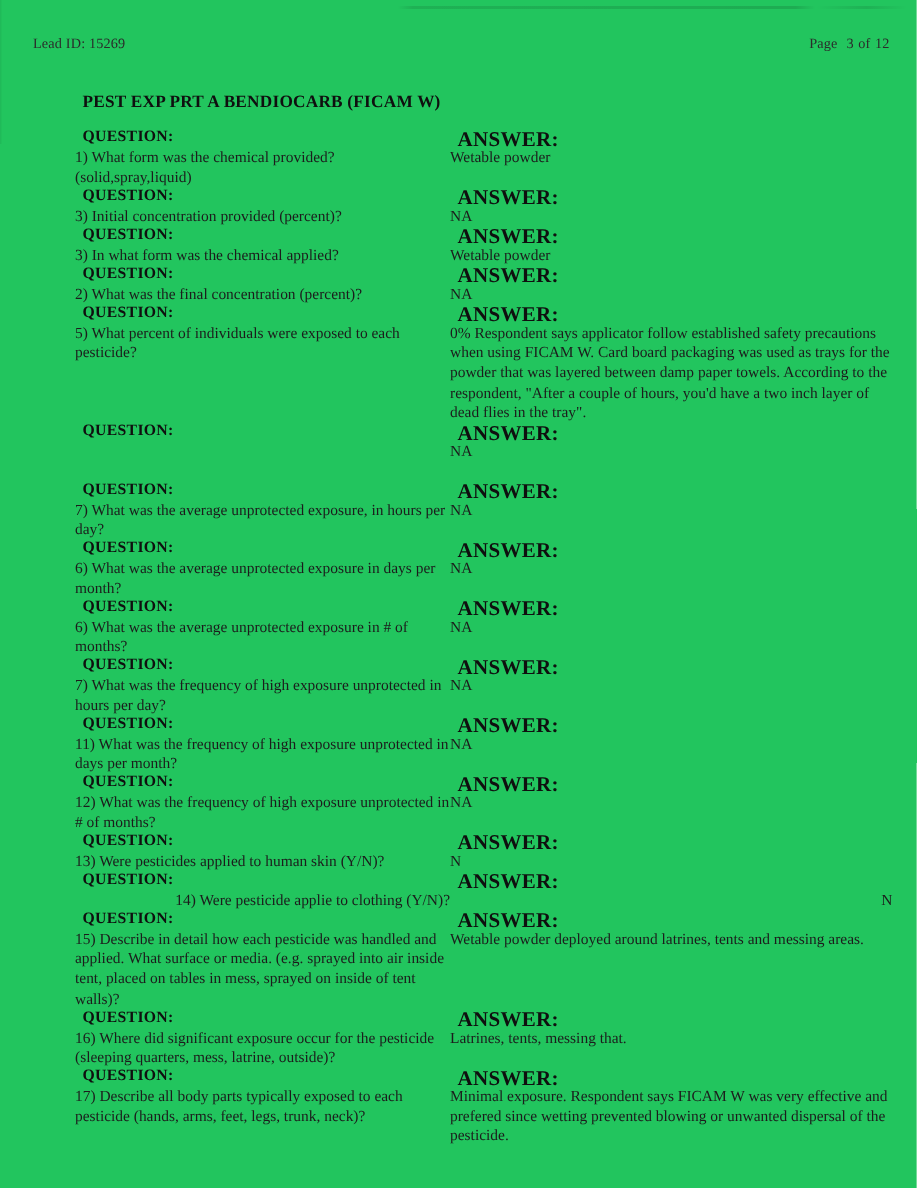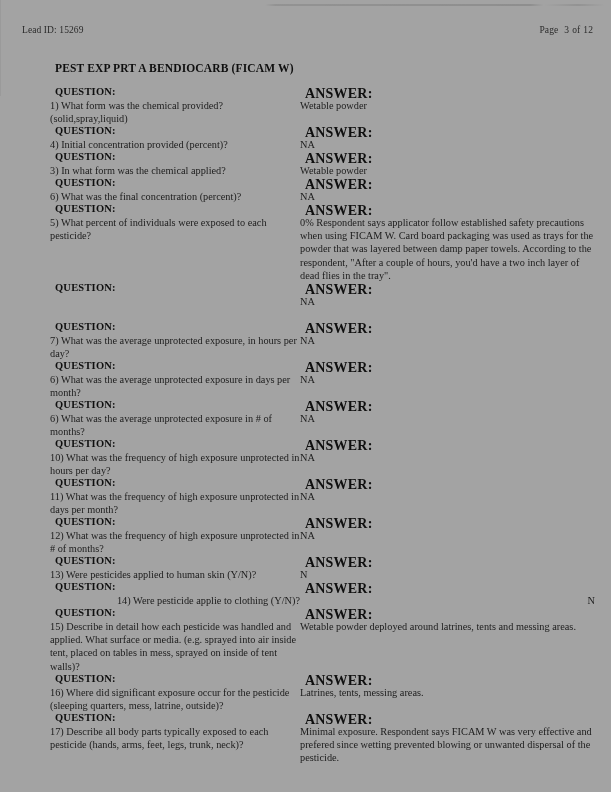--- a/index.html
+++ b/index.html
@@ -12,21 +12,21 @@
     height: 792px;
     position: relative;
     overflow: hidden;
     font-family: "Liberation Serif", "DejaVu Serif", serif;
     color: #1a1a1a;
   }
 
   .page {
     position: absolute;
     inset: 0;
-    background: #a3a3a3;
+    background: #22c55e;
     text-decoration: underline;
   }
 
   
   .scan-artifact {
     position: absolute;
     top: 4px;
     left: 265px;
     width: 340px;
     height: 2px;
@@ -170,41 +170,41 @@
           <div class="q-text">1) What form was the chemical provided?(solid,spray,liquid)</div>
           <div class="a-text">Wetable powder</div>
         </div>
       </div>
       <div class="qa-block">
         <div class="qa-head">
           <span class="q-label">QUESTION:</span>
           <span class="a-label">ANSWER:</span>
         </div>
         <div class="qa-cols" style="height: 13px;">
-          <div class="q-text">4) Initial concentration provided (percent)?</div>
+          <div class="q-text">3) Initial concentration provided (percent)?</div>
           <div class="a-text">NA</div>
         </div>
       </div>
       <div class="qa-block">
         <div class="qa-head">
           <span class="q-label">QUESTION:</span>
           <span class="a-label">ANSWER:</span>
         </div>
         <div class="qa-cols" style="height: 13px;">
           <div class="q-text">3) In what form was the chemical applied?</div>
           <div class="a-text">Wetable powder</div>
         </div>
       </div>
       <div class="qa-block">
         <div class="qa-head">
           <span class="q-label">QUESTION:</span>
           <span class="a-label">ANSWER:</span>
         </div>
         <div class="qa-cols" style="height: 13px;">
-          <div class="q-text">6) What was the final concentration (percent)?</div>
+          <div class="q-text">2) What was the final concentration (percent)?</div>
           <div class="a-text">NA</div>
         </div>
       </div>
       <div class="qa-block">
         <div class="qa-head">
           <span class="q-label">QUESTION:</span>
           <span class="a-label">ANSWER:</span>
         </div>
         <div class="qa-cols" style="height: 66px;">
           <div class="q-text">5) What percent of individuals were exposed to each pesticide?</div>
@@ -249,21 +249,21 @@
           <div class="q-text">6) What was the average unprotected exposure in # of months?</div>
           <div class="a-text">NA</div>
         </div>
       </div>
       <div class="qa-block">
         <div class="qa-head">
           <span class="q-label">QUESTION:</span>
           <span class="a-label">ANSWER:</span>
         </div>
         <div class="qa-cols" style="height: 26px;">
-          <div class="q-text">10) What was the frequency of high exposure unprotected in hours per day?</div>
+          <div class="q-text">7) What was the frequency of high exposure unprotected in hours per day?</div>
           <div class="a-text">NA</div>
         </div>
       </div>
       <div class="qa-block">
         <div class="qa-head">
           <span class="q-label">QUESTION:</span>
           <span class="a-label">ANSWER:</span>
         </div>
         <div class="qa-cols" style="height: 26px;">
           <div class="q-text">11) What was the frequency of high exposure unprotected in days per month?</div>
@@ -310,21 +310,21 @@
           <div class="a-text">Wetable powder deployed around latrines, tents and messing areas.</div>
         </div>
       </div>
       <div class="qa-block">
         <div class="qa-head">
           <span class="q-label">QUESTION:</span>
           <span class="a-label">ANSWER:</span>
         </div>
         <div class="qa-cols" style="height: 26px;">
           <div class="q-text">16) Where did significant exposure occur for the pesticide (sleeping quarters, mess, latrine, outside)?</div>
-          <div class="a-text">Latrines, tents, messing areas.</div>
+          <div class="a-text">Latrines, tents, messing that.</div>
         </div>
       </div>
       <div class="qa-block">
         <div class="qa-head">
           <span class="q-label">QUESTION:</span>
           <span class="a-label">ANSWER:</span>
         </div>
         <div class="qa-cols" style="height: 40px;">
           <div class="q-text">17) Describe all body parts typically exposed to each pesticide (hands, arms, feet, legs, trunk, neck)?</div>
           <div class="a-text">Minimal exposure. Respondent says FICAM W was very effective and prefered since wetting prevented blowing or unwanted dispersal of the pesticide.</div>

